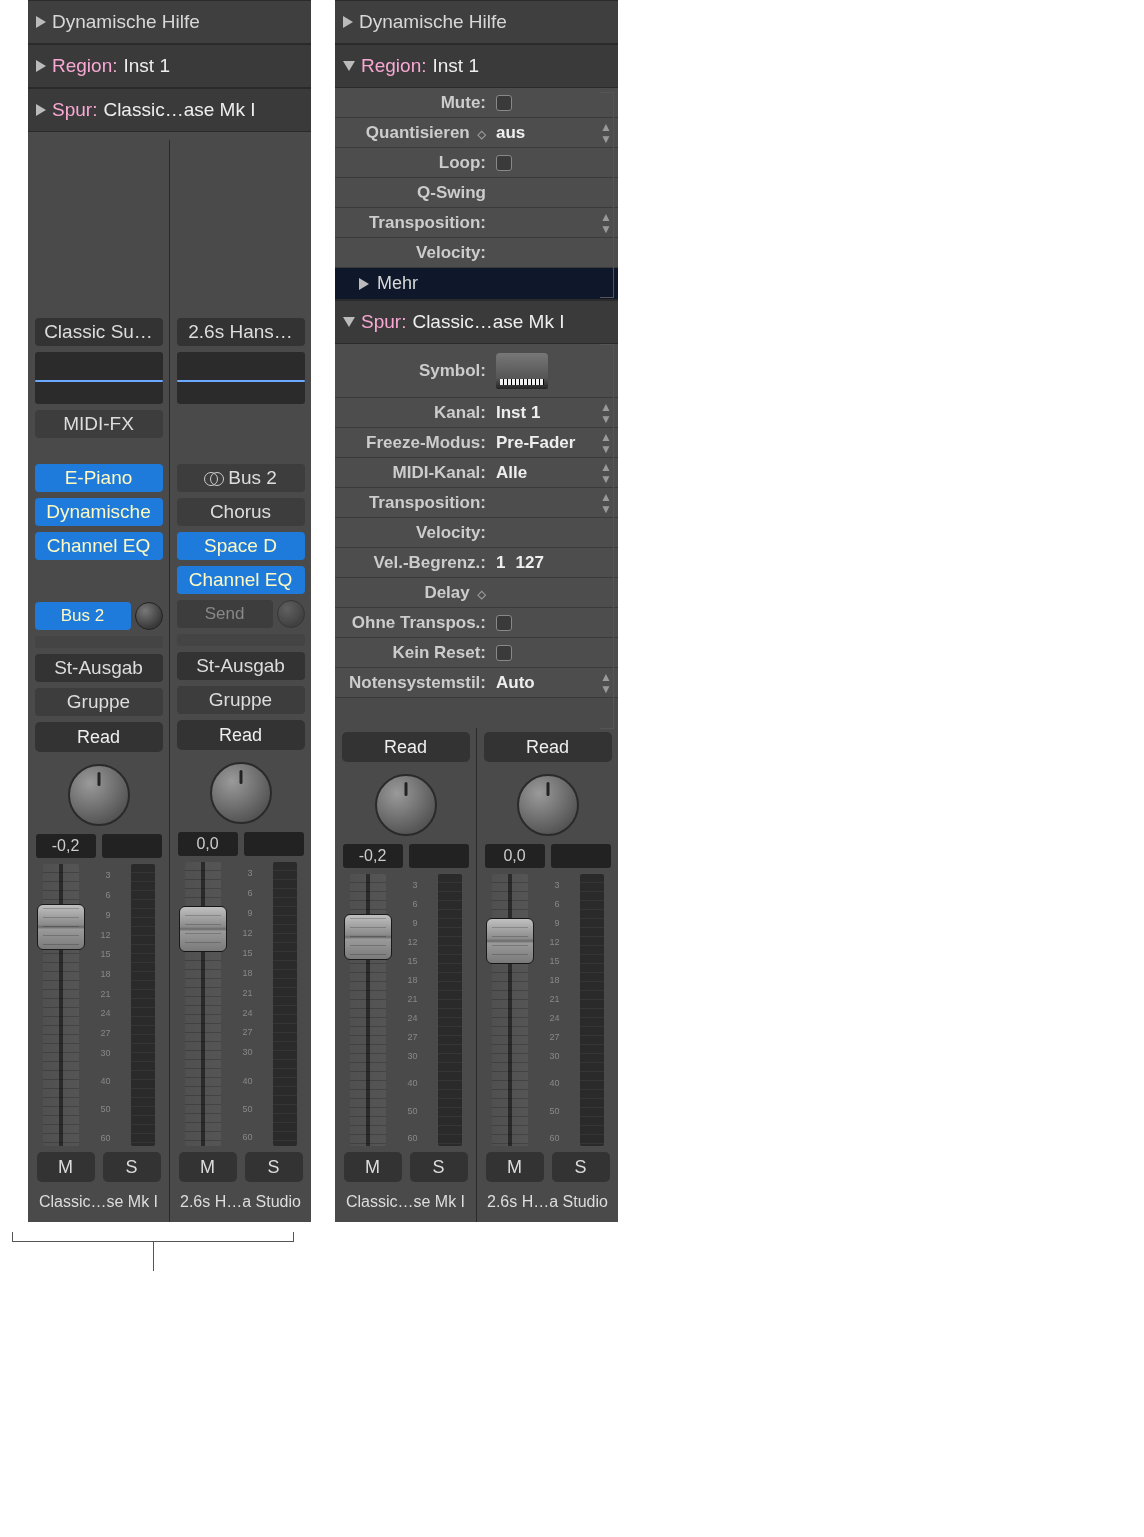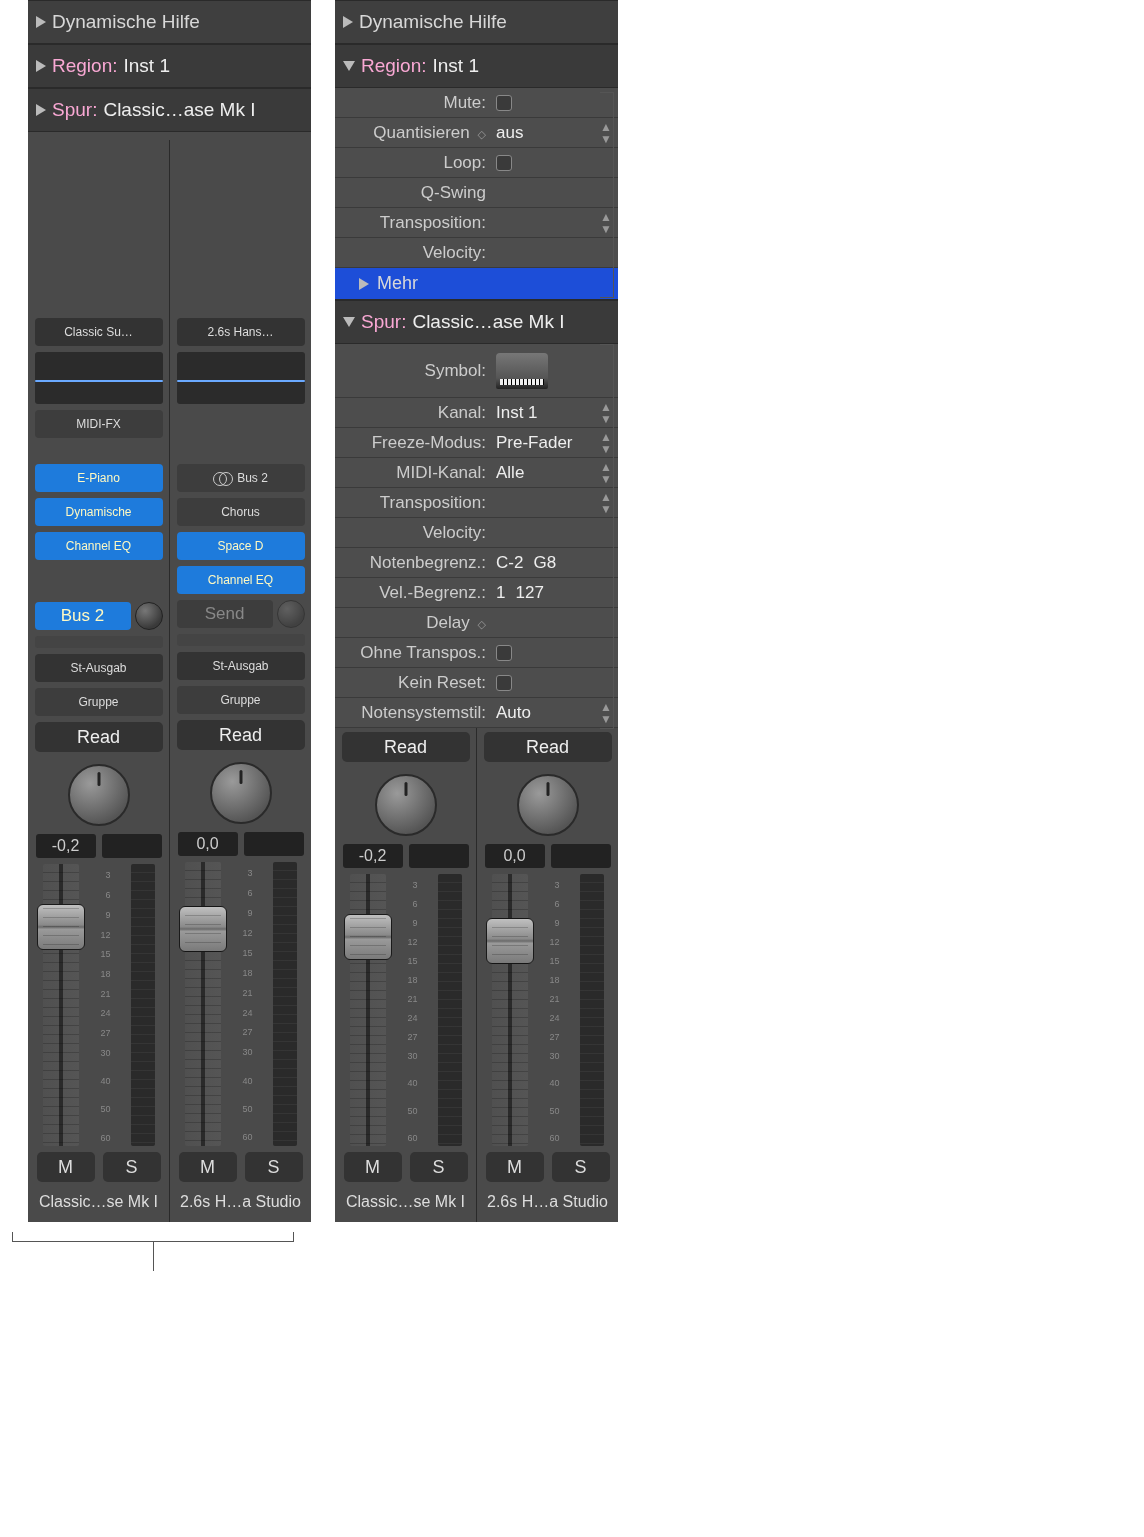--- a/index.html
+++ b/index.html
@@ -49,20 +49,21 @@
   .label-val { color: #eee; }
 
   
   .insp-row {
     height: 30px;
     display: flex;
     align-items: center;
     border-bottom: 1px solid #3a3a3a;
     background: #4d4d4d;
     font-size: 17px;
+    font-weight: bold;
   }
   .insp-key {
     width: 155px;
     text-align: right;
     padding-right: 4px;
     color: #ccc;
   }
   .insp-val {
     flex: 1;
     padding-left: 6px;
@@ -88,21 +89,21 @@
   }
   .updown::before { content: "▲"; }
   .updown::after  { content: "▼"; }
 
   .mehr-row {
     height: 32px;
     display: flex;
     align-items: center;
     padding-left: 24px;
     gap: 8px;
-    background: #1d4ed8;
+    background: #0f172a;
     border-bottom: 1px solid #2a2a2a;
   }
   .symbol-row { height: 54px; }
   .piano-icon {
     width: 52px; height: 36px;
     background: linear-gradient(#777,#555 70%,#222);
     border-radius: 4px 4px 2px 2px;
     position: relative;
   }
   .piano-icon::after{
@@ -131,21 +132,21 @@
   }
   .strip:first-child { border-left: none; }
 
   .slot, .slot-blue, .slot-dark {
     width: 128px;
     height: 28px;
     border-radius: 4px;
     display: flex;
     align-items: center;
     justify-content: center;
-    font-size: 12px;
+    font-size: 19px;
     color: #ddd;
     white-space: nowrap;
   }
   .slot { background: #3d3d3d; }
   .slot-dark { background: #333; }
   .slot-blue { background: #1e7bdc; color: #fef9c3; }
 
   .eq-display {
     width: 128px; height: 52px;
     background: #2b2b2b;
@@ -519,27 +520,20 @@
     <div class="insp-key">Transposition:</div>
     <div class="insp-val">
         <span class="updown"></span>
       </div>
   </div>
   <div class="insp-row">
     <div class="insp-key">Velocity:</div>
     <div class="insp-val"></div>
   </div>
   <div class="insp-row">
-    <div class="insp-key">Notenbegrenz.:</div>
-    <div class="insp-val">
-      <span>C-2</span>
-      <span>G8</span>
-    </div>
-  </div>
-  <div class="insp-row">
     <div class="insp-key">Vel.-Begrenz.:</div>
     <div class="insp-val">
       <span>1</span>
       <span>127</span>
     </div>
   </div>
   <div class="insp-row">
     <div class="insp-key">
       <span>Delay</span>
       <span style="font-size:11px;color:#999;">&nbsp;◇</span>

